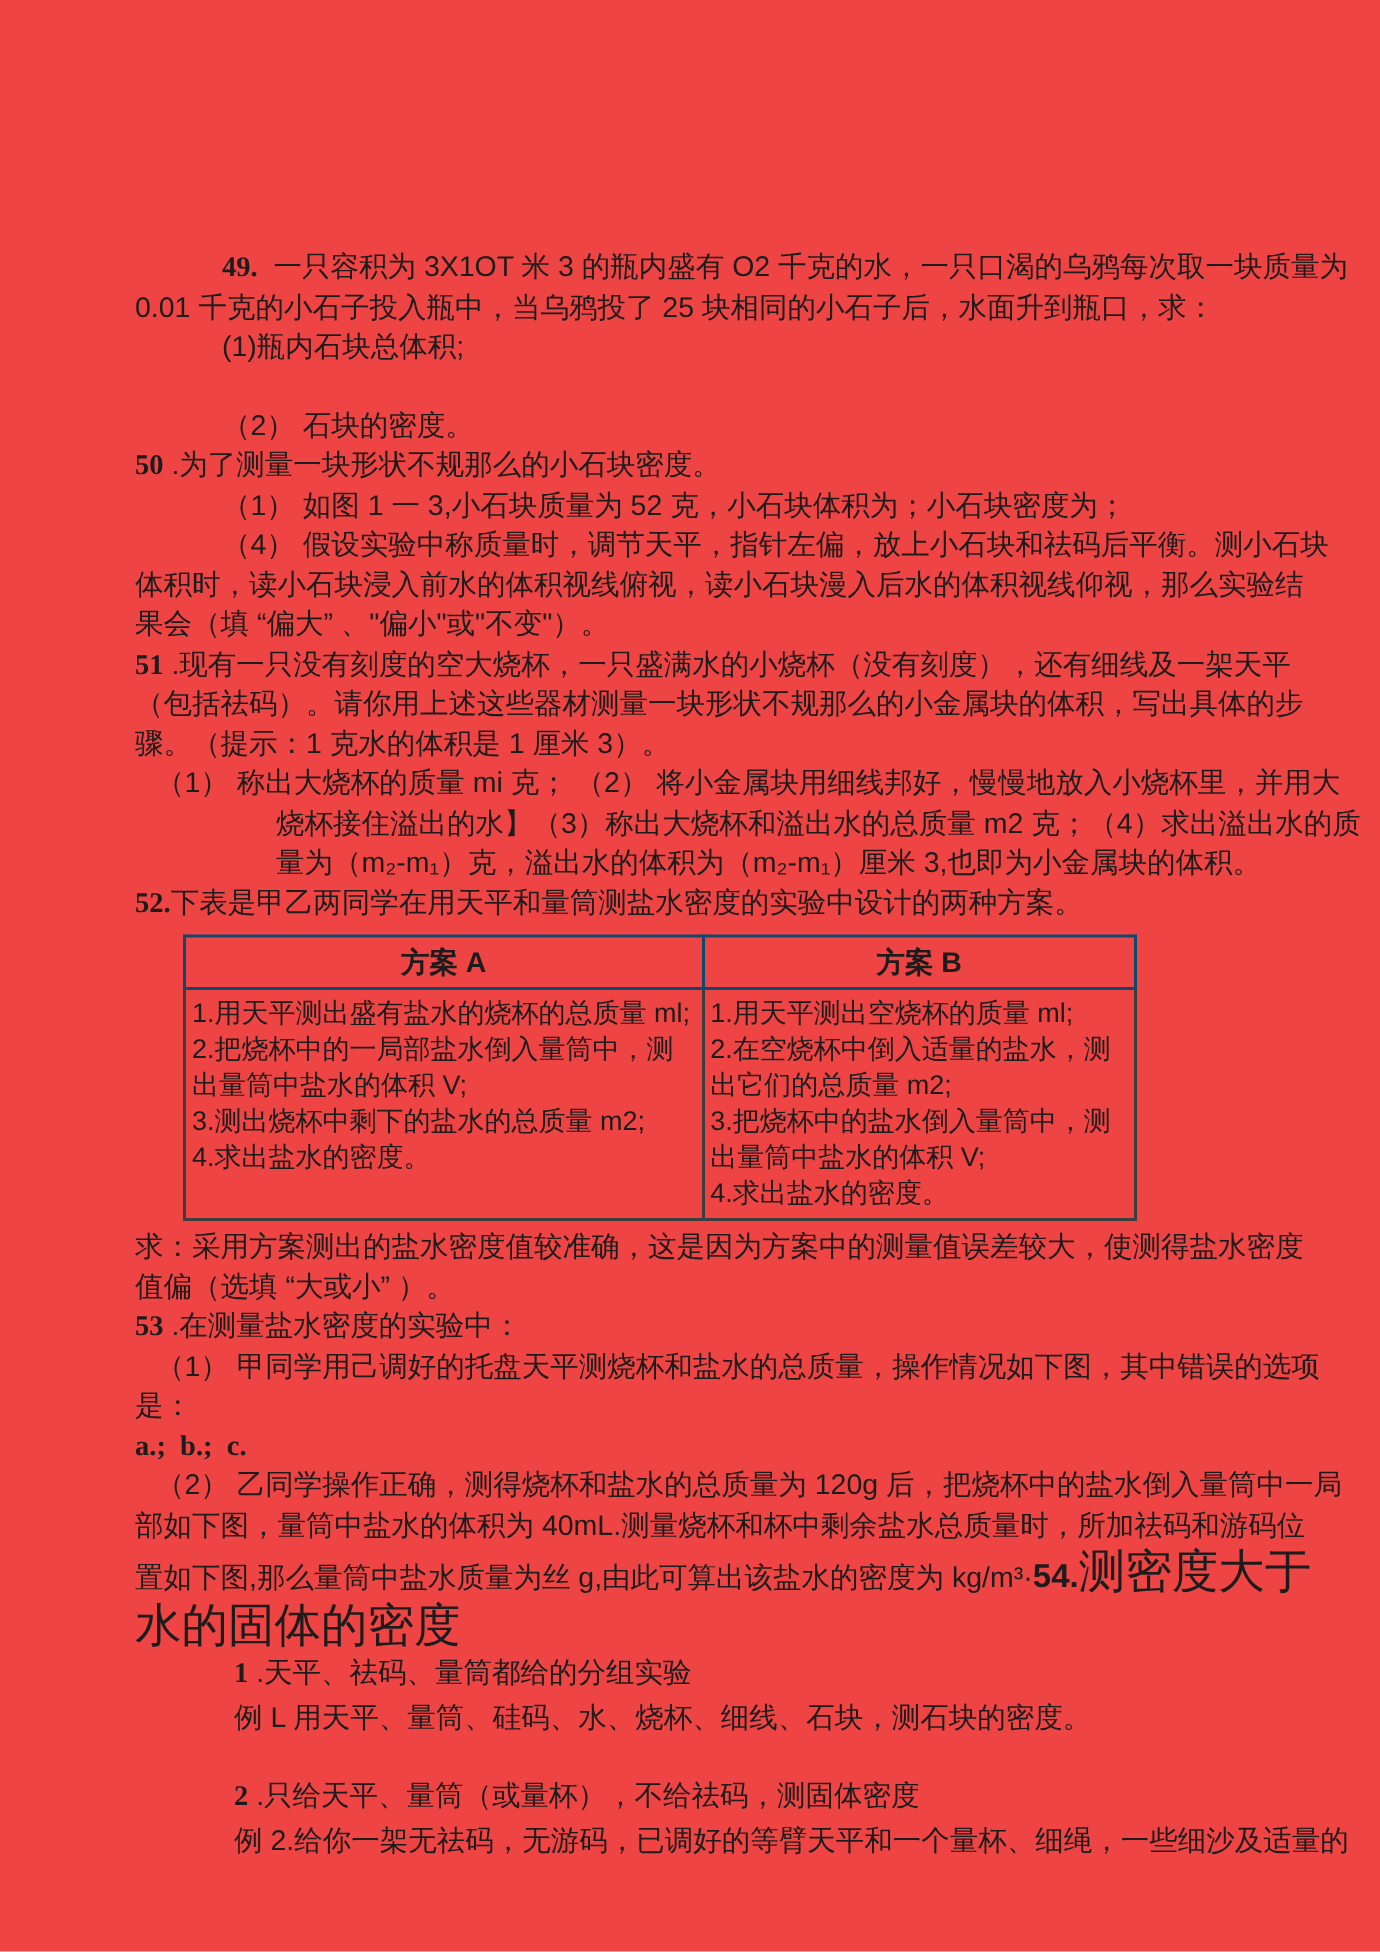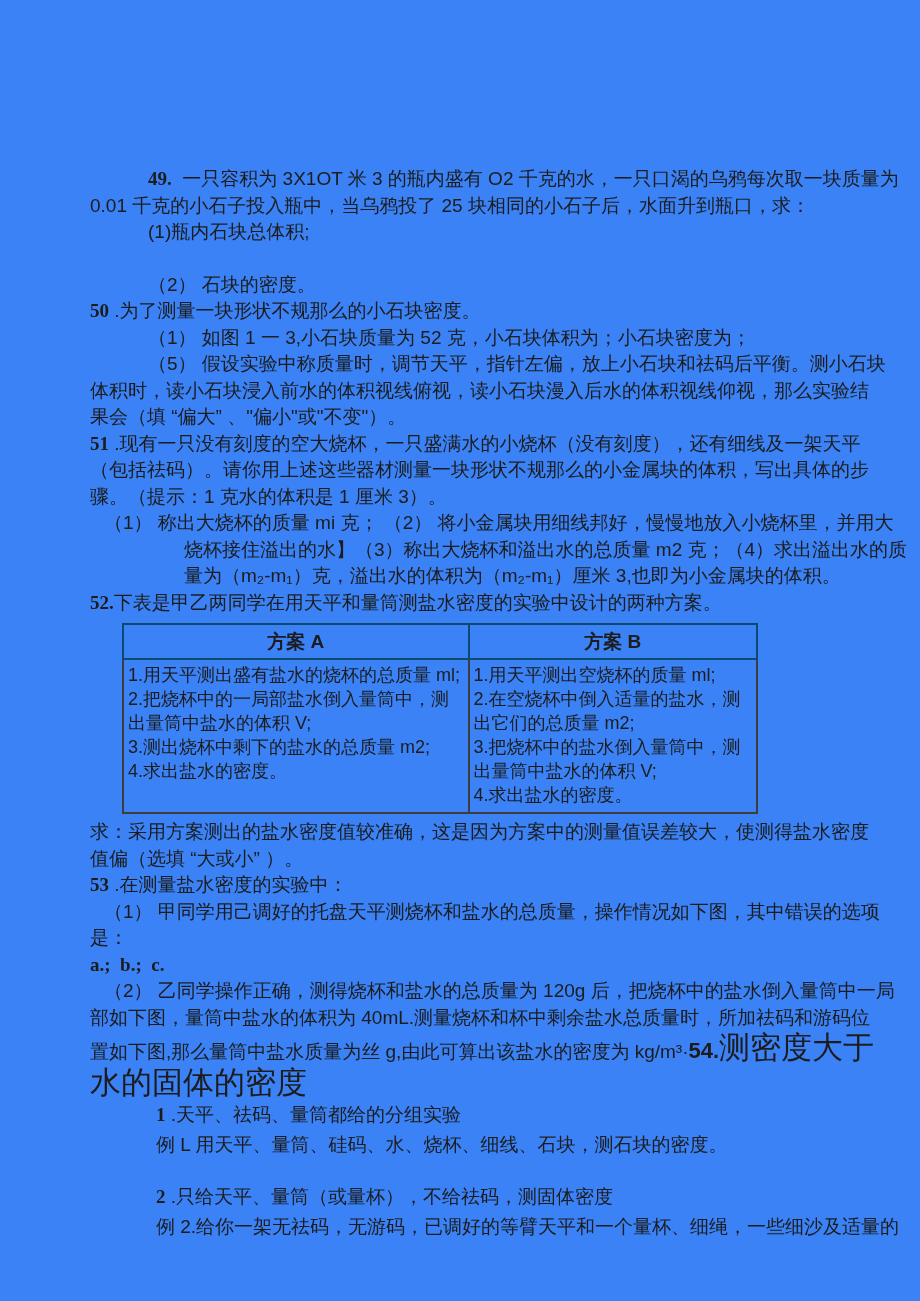--- a/index.html
+++ b/index.html
@@ -1,19 +1,19 @@
 <!DOCTYPE html>
 <html><head>
 <meta charset="utf-8">
 <style>
   html, body { margin:0; padding:0; background:#ffffff; }
   .page {
     position:relative;
     width:920px; height:1301px;
-    background:#3b82f6;
+    background:#ef4444;
     color:#1c1c1c;
     font-family:"Liberation Sans", sans-serif;
     overflow:hidden;
   }
   .content {
     position:absolute;
     left:90px; top:166px;
     width:706px;
   }
   .ln {
@@ -75,21 +75,21 @@
 <div class="page">
   <div class="content">
 
     <p class="ln ind"><span class="num">49.</span><span>  一只容积为 3X1OT 米 3 的瓶内盛有 O2 千克的水，一只口渴的乌鸦每次取一块质量为</span></p>
     <p class="ln">0.01 千克的小石子投入瓶中，当乌鸦投了 25 块相同的小石子后，水面升到瓶口，求：</p>
     <p class="ln ind">(1)瓶内石块总体积;</p>
     <p class="ln ind gap">（2） 石块的密度。</p>
 
     <p class="ln"><span class="num">50</span><span> .为了测量一块形状不规那么的小石块密度。</span></p>
     <p class="ln ind">（1） 如图 1 一 3,小石块质量为 52 克，小石块体积为；小石块密度为；</p>
-    <p class="ln ind">（5） 假设实验中称质量时，调节天平，指针左偏，放上小石块和祛码后平衡。测小石块</p>
+    <p class="ln ind">（4） 假设实验中称质量时，调节天平，指针左偏，放上小石块和祛码后平衡。测小石块</p>
     <p class="ln">体积时，读小石块浸入前水的体积视线俯视，读小石块漫入后水的体积视线仰视，那么实验结</p>
     <p class="ln">果会（填 “偏大” 、"偏小"或"不变"）。</p>
 
     <p class="ln"><span class="num">51</span><span> .现有一只没有刻度的空大烧杯，一只盛满水的小烧杯（没有刻度），还有细线及一架天平</span></p>
     <p class="ln">（包括祛码）。请你用上述这些器材测量一块形状不规那么的小金属块的体积，写出具体的步</p>
     <p class="ln">骤。（提示：1 克水的体积是 1 厘米 3）。</p>
     <p class="ln ind-s">（1） 称出大烧杯的质量 mi 克； （2） 将小金属块用细线邦好，慢慢地放入小烧杯里，并用大</p>
     <p class="ln ind-l">烧杯接住溢出的水】（3）称出大烧杯和溢出水的总质量 m2 克；（4）求出溢出水的质</p>
     <p class="ln ind-l">量为（m₂-m₁）克，溢出水的体积为（m₂-m₁）厘米 3,也即为小金属块的体积。</p>
 

